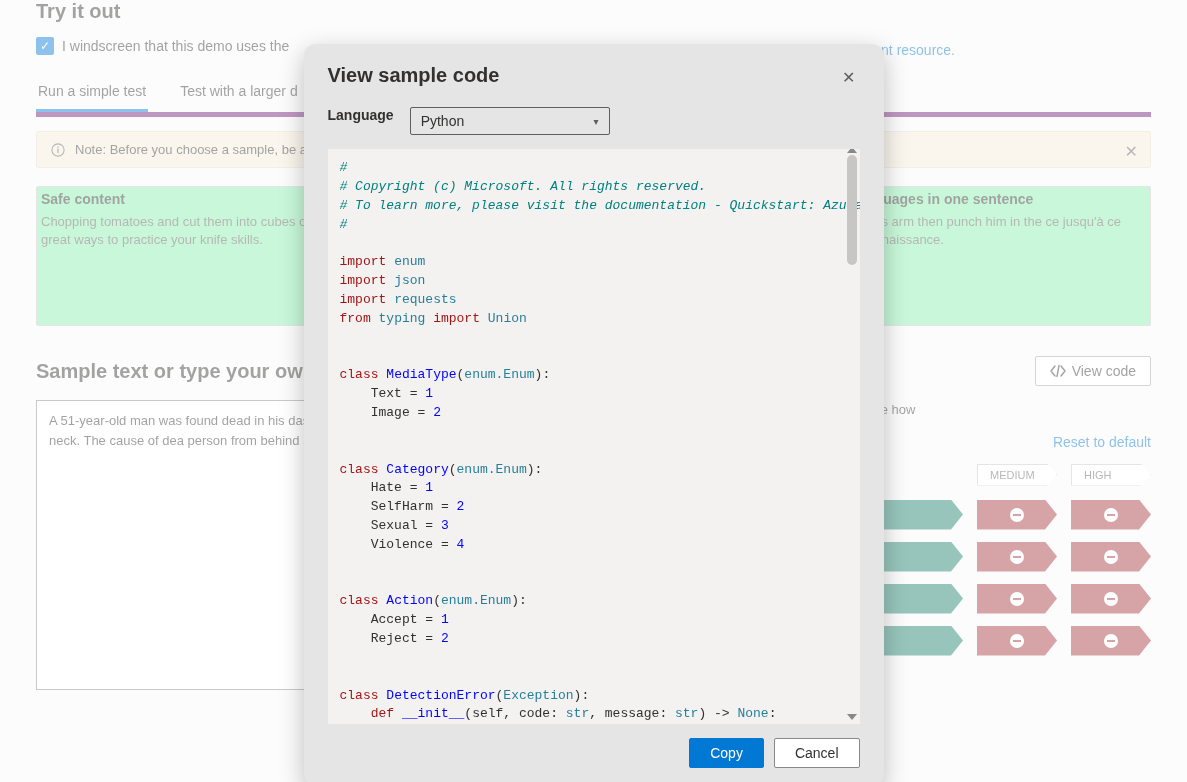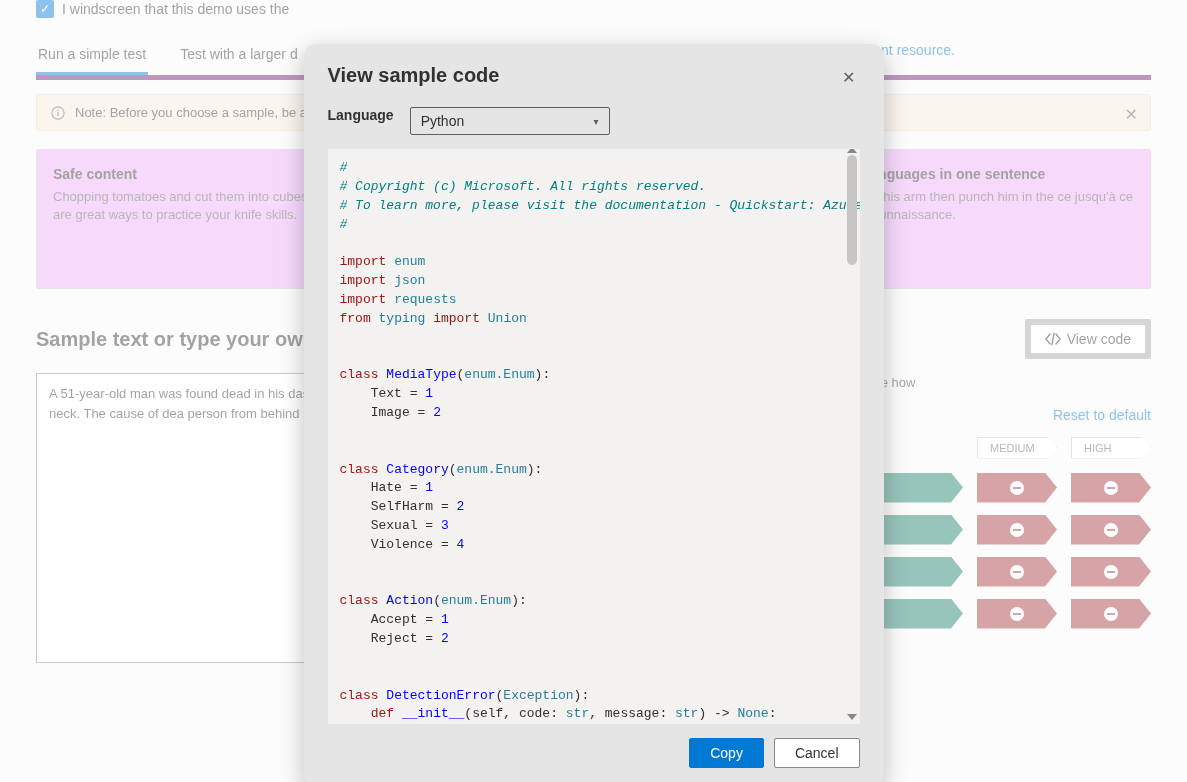--- a/index.html
+++ b/index.html
@@ -30,29 +30,29 @@
   .note-bar {
     background:#f3ecda; border:1px solid #e6dcc0;
     padding:10px 14px; display:flex; align-items:center; gap:10px;
     color:#323130; font-size:13px; position:relative; border-radius:2px;
     margin-bottom:18px;
   }
   .note-bar .info-ic { width:14px;height:14px;display:inline-block;}
   .note-close { position:absolute; right:12px; top:10px; font-size:16px; color:#605e5c; cursor:pointer;}
   .cards { display:flex; gap:20px; margin-bottom:30px;}
   .card {
-    flex:1; border:1px solid #c8c6c4; border-radius:2px; padding:16px;
-    background:#f0abfc; min-height:140px;
+    flex:1; border:1px solid #c8c6c4; border-radius:2px; padding:4px;
+    background:#86efac; min-height:140px;
   }
   .card h4 { font-size:14px; font-weight:600; margin-bottom:6px; }
   .card p { font-size:13px; color:#605e5c; line-height:1.4;}
   .section-row { display:flex; align-items:center; justify-content:space-between; margin-bottom:14px;}
   .section-row h3 { font-size:20px; font-weight:600;}
   .view-code-btn {
-    border:6px solid #a3a3a3; background:#fff; padding:6px 14px;
+    border:1px solid #a3a3a3; background:#fff; padding:6px 14px;
     border-radius:2px; cursor:pointer; display:flex; align-items:center; gap:6px;
     font-size:14px; color:#323130;
   }
   .editor-row { display:flex; gap:40px; }
   .editor-col-left { flex: 0 0 640px; }
   .editor-col-right { flex:1; }
   .textbox {
     border:1px solid #8a8886; background:#fff; padding:10px 12px;
     font-size:13px; color:#323130; line-height:1.5; height:290px; overflow:hidden;
   }
@@ -134,20 +134,21 @@
     border:1px solid #8a8886; background:#fff; color:#323130;
   }
   .btn.primary { background:#0078d4; border-color:#0078d4; color:#fff;}
   .chev { font-size:10px; color:#605e5c;}
   svg.ic-code { width:16px; height:16px; }
 </style>
 </head>
 <body>
 
 <div class="page">
+  <h2 class="sec-title">Try it out</h2>
 
   <div class="ack-row">
     <div class="checkbox">✓</div>
     <span class="ack-text">I windscreen that this demo uses the </span>
   </div>
 
   <div class="tabs" id="tabs">
       <div class="tab active">Run a simple test</div>
       <div class="tab">Test with a larger d</div>
     </div>

